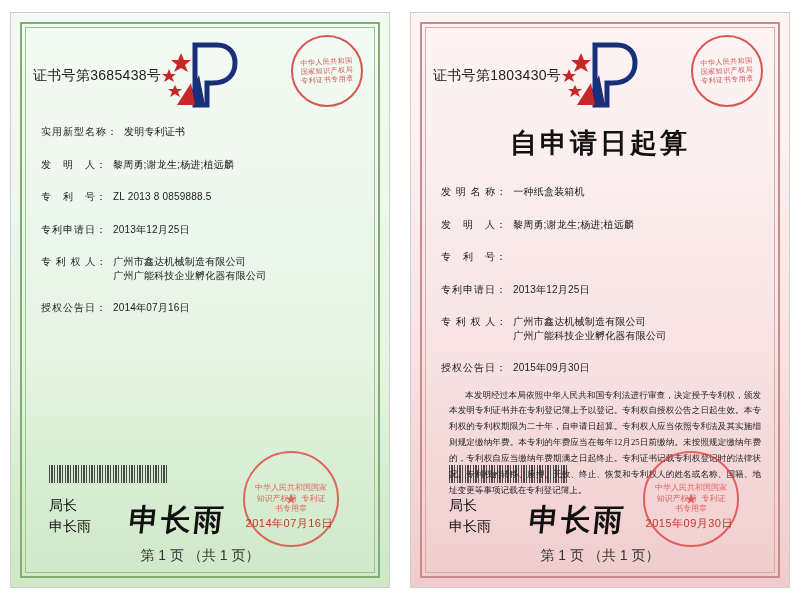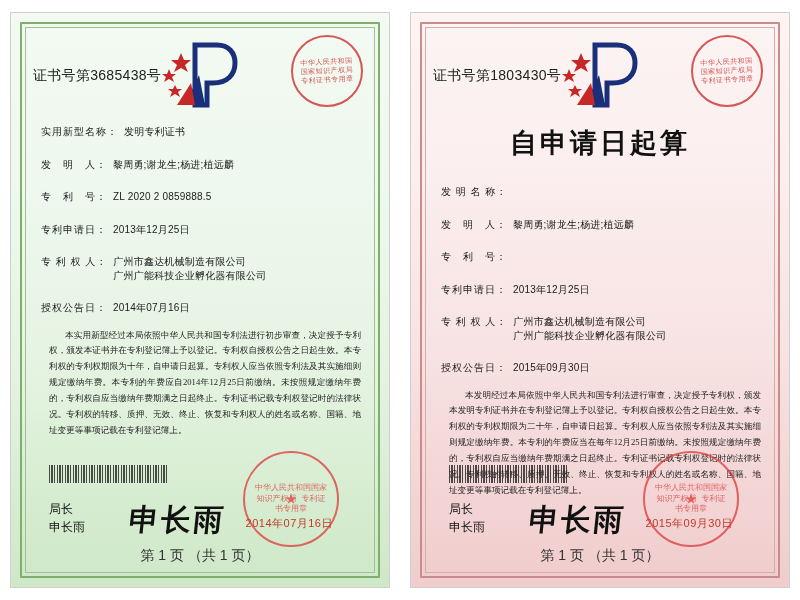--- a/index.html
+++ b/index.html
@@ -181,24 +181,24 @@
       transparent 4px, transparent 5px,
       #222 5px, #222 6px,
       transparent 6px, transparent 8px
     );
     opacity: .8;
   }
   .footer {
     position: absolute;
     left: 16px;
     bottom: 34px;
-    font-size: 12px;
+    font-size: 14px;
     line-height: 1.5;
     color: #111;
-    font-family: Liberation Mono, monospace;
+    font-family: Liberation Serif, serif;
   }
   .sign {
     position: absolute;
     left: 96px;
     bottom: 30px;
     font-size: 30px;
     color: #111;
     font-family: "Liberation Serif", serif;
     font-weight: bold;
     letter-spacing: 2px;
@@ -286,42 +286,39 @@
           <div class="field">
             <span class="lbl">实用新型名称：</span>
             <span class="val">发明专利证书</span>
           </div>
           <div class="field">
             <span class="lbl">发　明　人：</span>
             <span class="val">黎周勇;谢龙生;杨进;植远麟</span>
           </div>
           <div class="field">
             <span class="lbl">专　利　号：</span>
-            <span class="val">ZL 2020 2 0859888.5</span>
+            <span class="val">ZL 2013 8 0859888.5</span>
           </div>
           <div class="field">
             <span class="lbl">专利申请日：</span>
             <span class="val">2013年12月25日</span>
           </div>
           <div class="field">
             <span class="lbl">专 利 权 人：</span>
             <span class="val">
               <span>广州市鑫达机械制造有限公司</span>
               <span class="line2">广州广能科技企业孵化器有限公司</span>
             </span>
           </div>
           <div class="field">
             <span class="lbl">授权公告日：</span>
             <span class="val">2014年07月16日</span>
           </div>
         </div>
 
-        <div class="body-text">
-          <p>本实用新型经过本局依照中华人民共和国专利法进行初步审查，决定授予专利权，颁发本证书并在专利登记簿上予以登记。专利权自授权公告之日起生效。本专利权的专利权期限为十年，自申请日起算。专利权人应当依照专利法及其实施细则规定缴纳年费。本专利的年费应自2014年12月25日前缴纳。未按照规定缴纳年费的，专利权自应当缴纳年费期满之日起终止。专利证书记载专利权登记时的法律状况。专利权的转移、质押、无效、终止、恢复和专利权人的姓名或名称、国籍、地址变更等事项记载在专利登记簿上。</p>
-        </div>
 
         <div class="barcode"></div>
 
         <div class="footer">
           <div>局长</div>
           <div>申长雨</div>
         </div>
 
         <div class="sign">申长雨</div>
 
@@ -358,20 +355,21 @@
           <div class="seal-top">
             <div class="inner">中华人民共和国 国家知识产权局 专利证书专用章</div>
           </div>
         </div>
 
         <div class="title">自申请日起算</div>
 
         <div class="fields">
           <div class="field">
             <span class="lbl">发 明 名 称：</span>
+            <span class="val">一种纸盒装箱机</span>
           </div>
           <div class="field">
             <span class="lbl">发　明　人：</span>
             <span class="val">黎周勇;谢龙生;杨进;植远麟</span>
           </div>
           <div class="field">
             <span class="lbl">专　利　号：</span>
           </div>
           <div class="field">
             <span class="lbl">专利申请日：</span>

